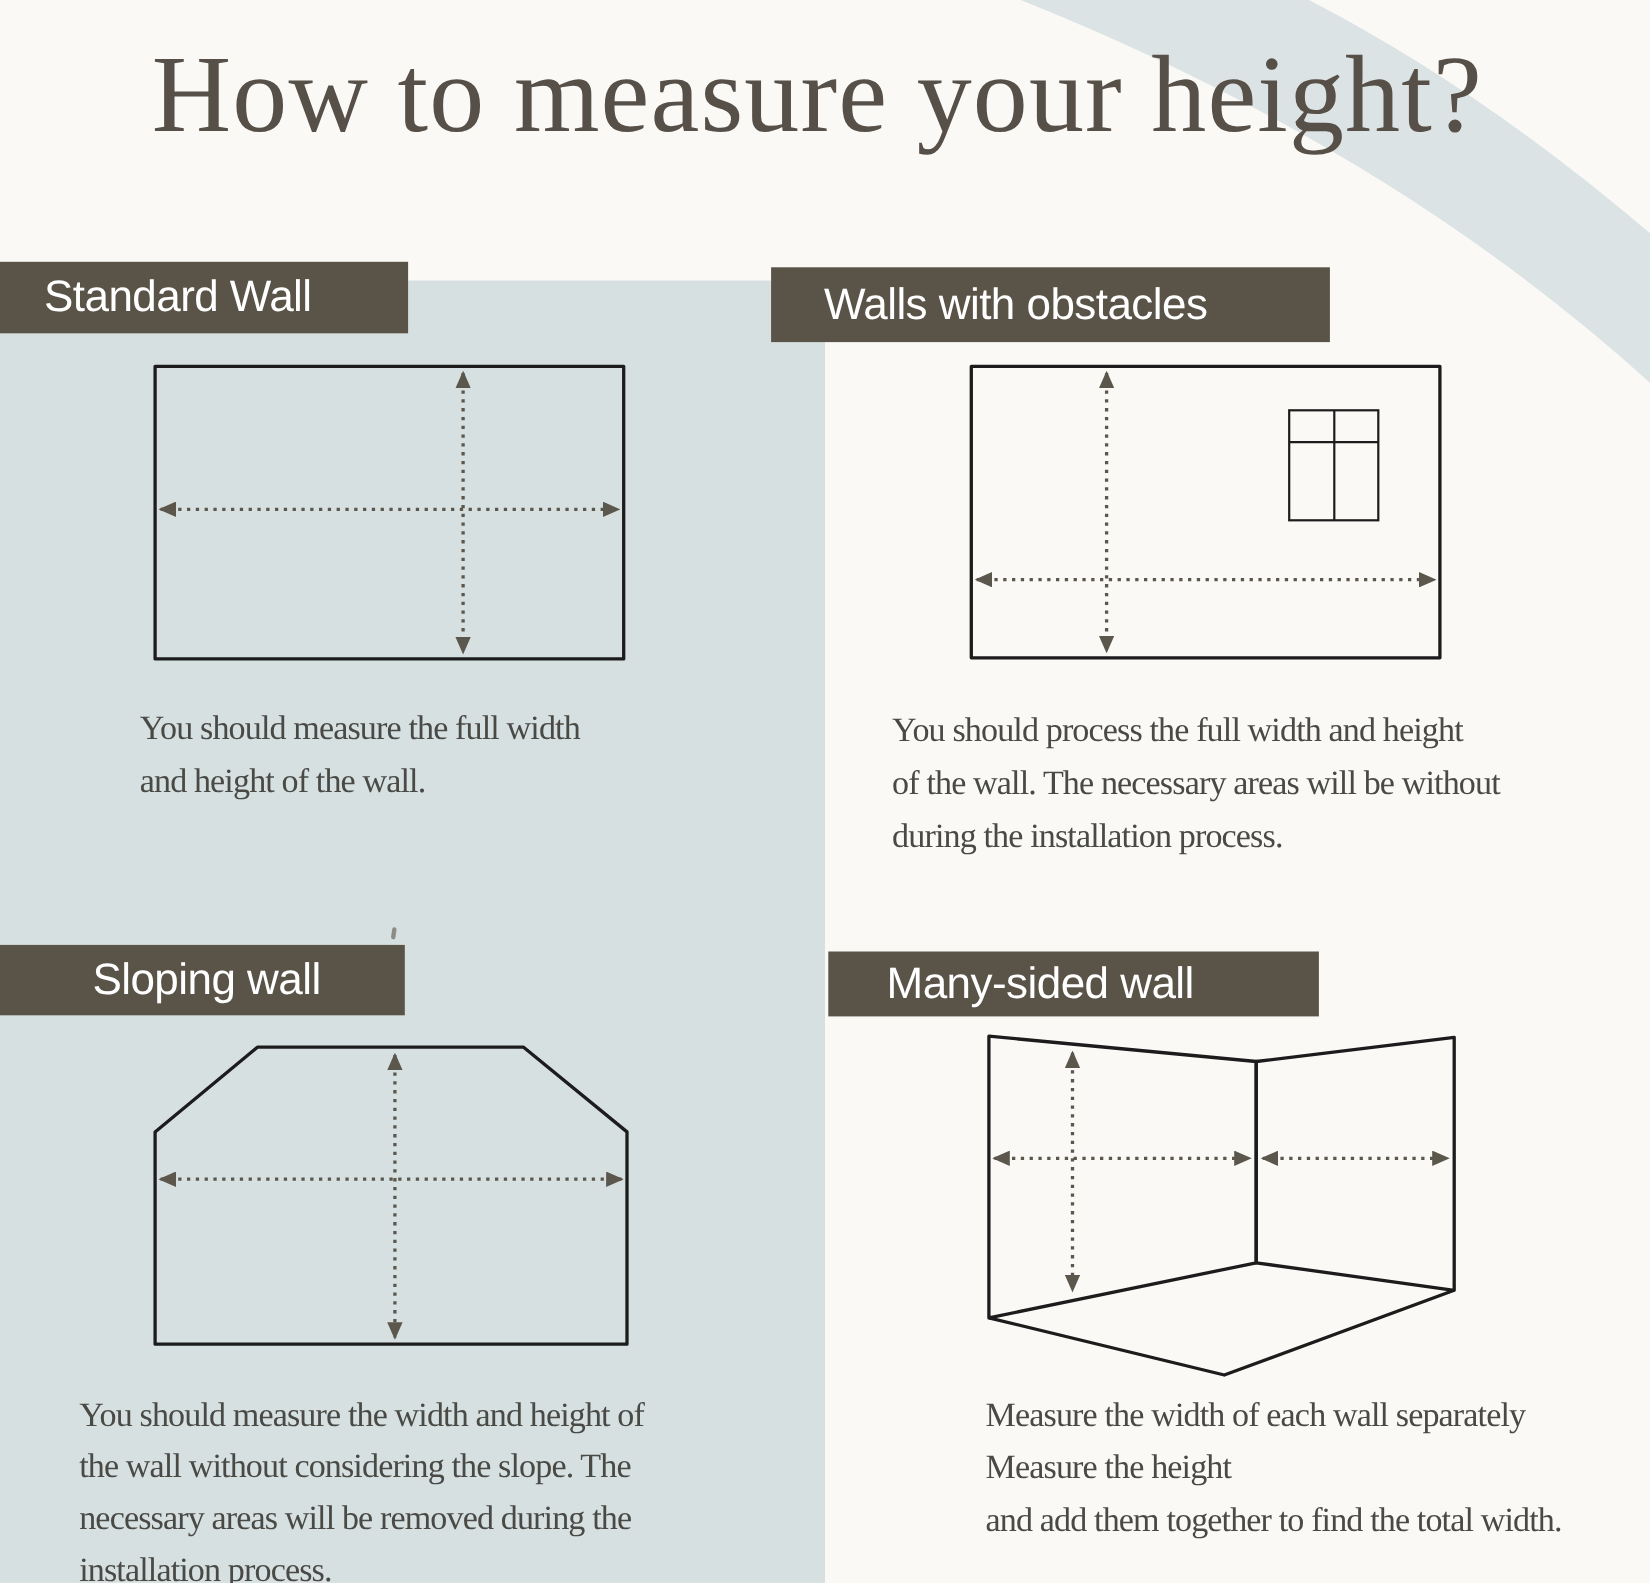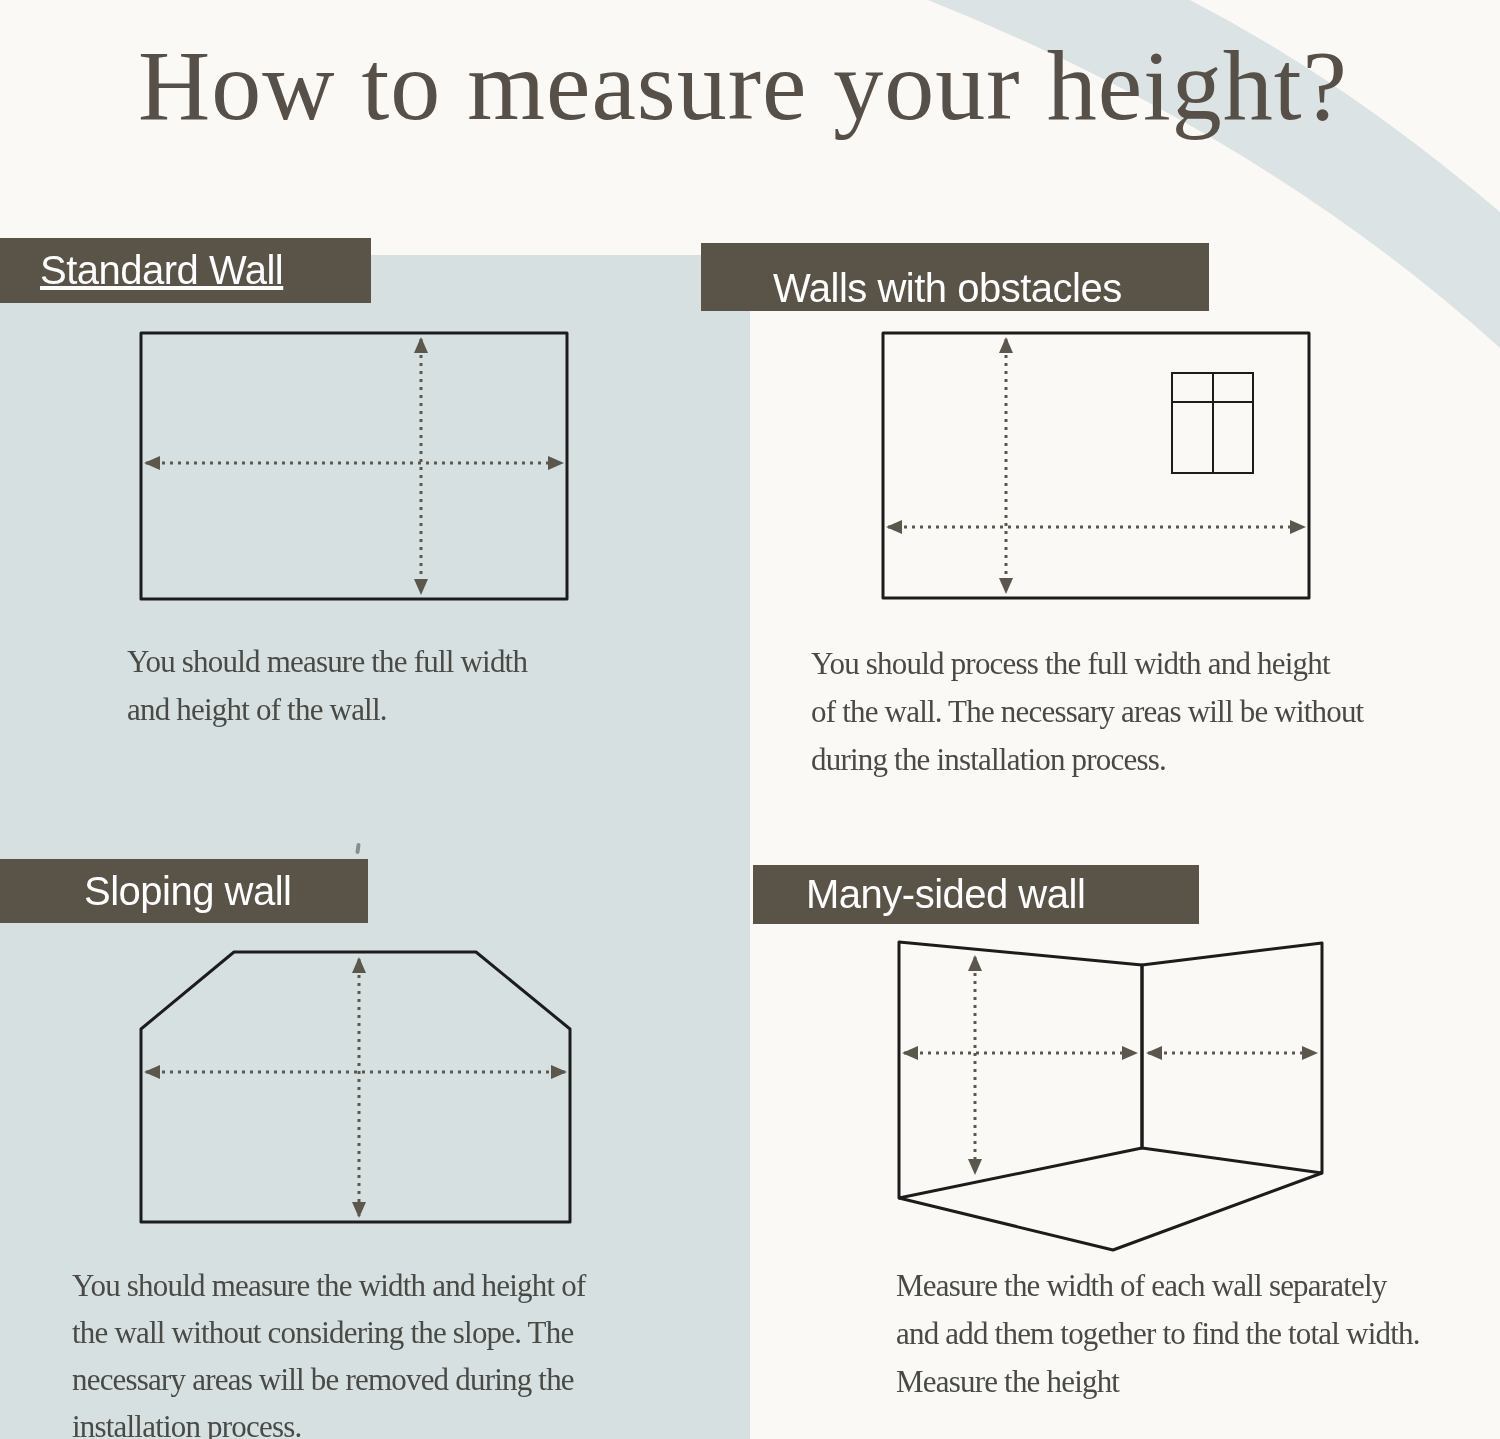--- a/index.html
+++ b/index.html
@@ -30,22 +30,22 @@
   }
   .panel{
     position:absolute;left:0;top:255px;width:750px;height:1184px;
     background:var(--panel);z-index:1;
   }
   .label-bar{
     position:absolute;z-index:3;background:var(--accent-bar);
     display:flex;align-items:center;
     color:var(--bar-text);font-size:40px;letter-spacing:-0.5px;white-space:nowrap;
   }
-  .bar-standard{left:0;top:238px;width:371px;height:65px;padding-left:40px;box-sizing:border-box;text-decoration:underline;}
-  .bar-obstacles{left:701px;top:243px;width:508px;height:68px;padding-left:72px;box-sizing:border-box;align-items:flex-end;}
+  .bar-standard{left:0;top:238px;width:371px;height:65px;padding-left:40px;box-sizing:border-box;}
+  .bar-obstacles{left:701px;top:243px;width:508px;height:68px;padding-left:48px;box-sizing:border-box;}
   .bar-sloping{left:0;top:859px;width:368px;height:64px;padding-left:84px;box-sizing:border-box;}
   .bar-many{left:753px;top:865px;width:446px;height:59px;padding-left:53px;box-sizing:border-box;}
   .diagram{position:absolute;z-index:2;}
   .dg-standard{left:130px;top:325px;}
   .dg-obstacles{left:870px;top:320px;}
   .dg-sloping{left:125px;top:935px;}
   .dg-many{left:885px;top:930px;}
   .outline{fill:none;stroke:var(--diagram-line);stroke-width:3px;stroke-linejoin:round;}
   .thin{fill:none;stroke:var(--diagram-line);stroke-width:2px;}
   .dash{fill:none;stroke:var(--arrow);stroke-width:3px;stroke-dasharray:3 5;}
@@ -139,17 +139,17 @@
   <svg class="diagram dg-many" width="450" height="330" viewBox="0 0 450 330" xmlns="http://www.w3.org/2000/svg">
     <polygon class="outline" points="14,12 257,35 257,218 14,268"></polygon>
     <polygon class="outline" points="257,35 437,13 437,243 257,218"></polygon>
     <polyline class="outline" points="14,268 228,320 437,243"></polyline>
     <line class="dash" x1="90" y1="27" x2="90" y2="243" marker-start="url(#ah-start)" marker-end="url(#ah-end)"></line>
     <line class="dash" x1="19" y1="123" x2="251" y2="123" marker-start="url(#ah-start)" marker-end="url(#ah-end)"></line>
     <line class="dash" x1="263" y1="123" x2="431" y2="123" marker-start="url(#ah-start)" marker-end="url(#ah-end)"></line>
   </svg>
   <div class="body-text txt-many">
     <div>Measure the width of each wall separately</div>
+    <div>Measure the height</div>
     <div>and add them together to find the total width.</div>
-    <div>Measure the height</div>
   </div>
 
 </div>
 
 </body></html>

